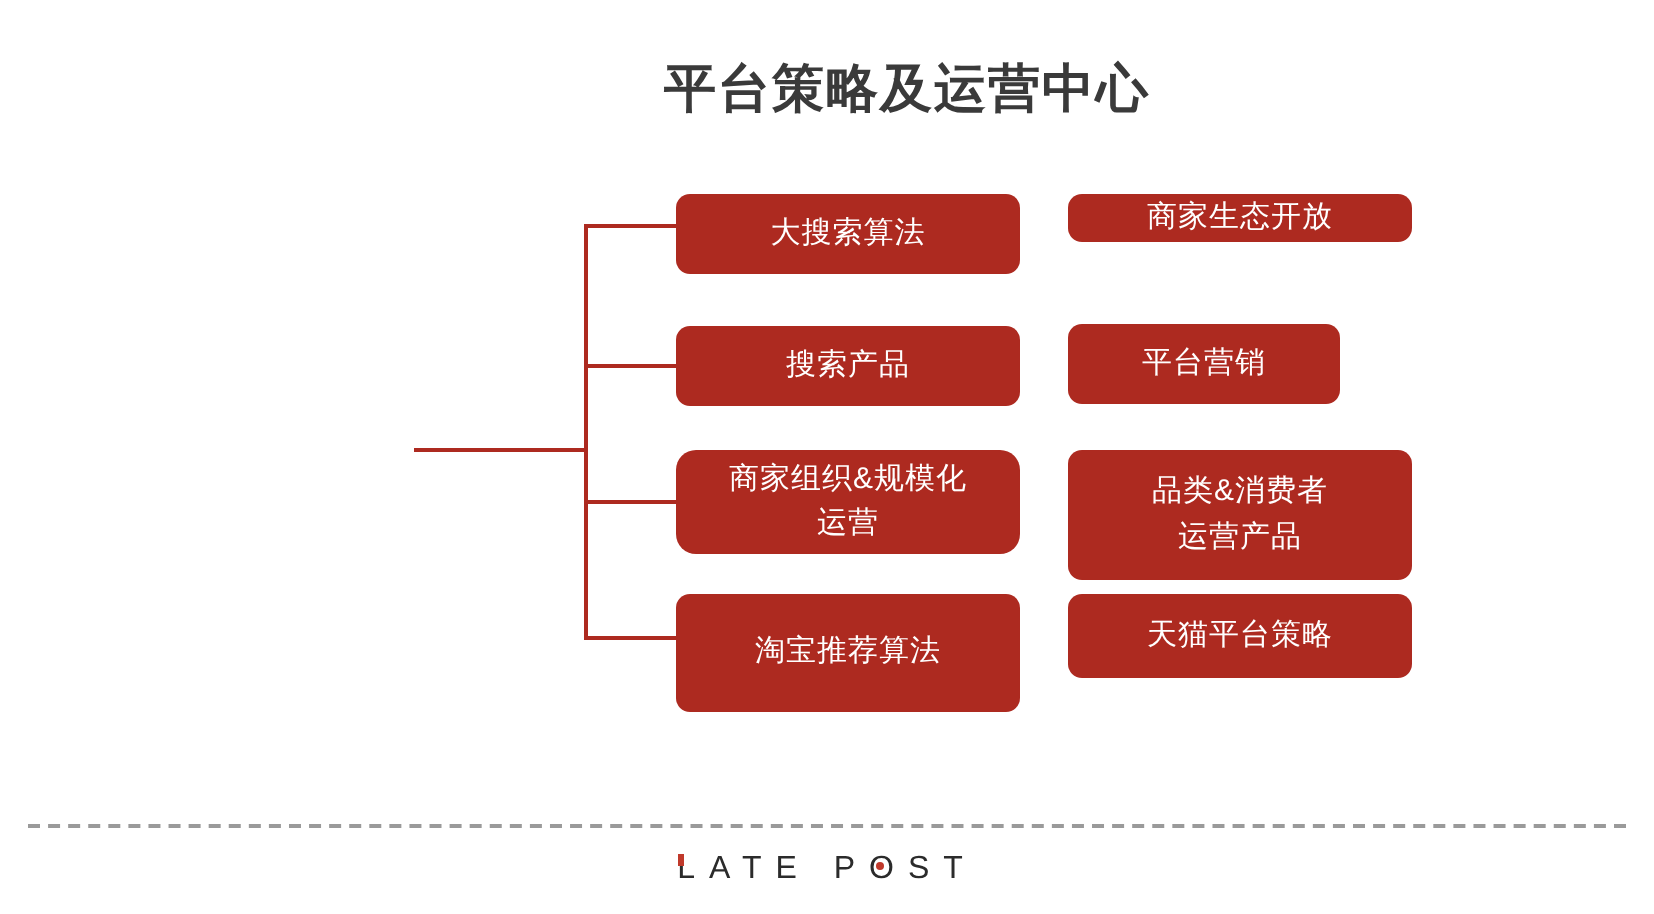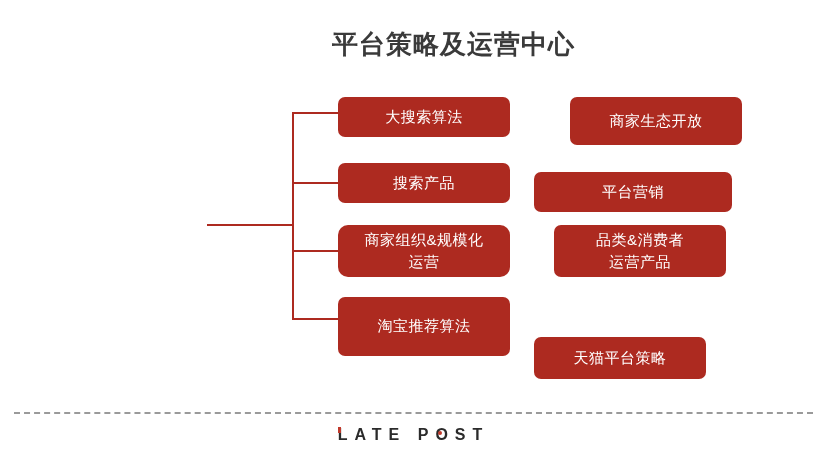--- a/index.html
+++ b/index.html
@@ -76,21 +76,21 @@
     height: 0;
     border-top: 2px dashed #9a9a9a;
   }
   #footer-brand {
     position: absolute;
     left: 0;
     top: 426px;
     width: 827px;
     text-align: center;
     font-size: 16px;
-    font-weight: 700;
+    font-weight: 400;
     color: #2b2b2b;
     letter-spacing: 7px;
     white-space: nowrap;
   }
   #footer-brand .accent-l,
   #footer-brand .accent-o {
     position: relative;
     display: inline-block;
   }
   #footer-brand .accent-l::after {
@@ -140,34 +140,34 @@
 
   <div class="node" style="left:338px; top:225px; width:172px; height:52px;border-radius:10px;">
     <span class="node-text">商家组织&amp;规模化
 运营</span>
   </div>
 
   <div class="node" style="left:338px; top:297px; width:172px; height:59px;">
     <span class="node-text">淘宝推荐算法</span>
   </div>
 
-  <div class="node" style="left:534px; top:97px; width:172px; height:48px;margin-left:36px;">
+  <div class="node" style="left:534px; top:97px; width:172px; height:24px;">
     <span class="node-text">商家生态开放</span>
   </div>
 
-  <div class="node" style="left:534px; top:172px; width:198px; height:40px;">
+  <div class="node" style="left:534px; top:162px; width:136px; height:40px;">
     <span class="node-text">平台营销</span>
   </div>
 
-  <div class="node" style="left:534px; top:225px; width:172px; height:52px;margin-left:20px;">
+  <div class="node" style="left:534px; top:225px; width:172px; height:65px;">
     <span class="node-text">品类&amp;消费者
 运营产品</span>
   </div>
 
-  <div class="node" style="left:534px; top:297px; width:172px; height:42px;margin-top:40px;">
+  <div class="node" style="left:534px; top:297px; width:172px; height:42px;">
     <span class="node-text">天猫平台策略</span>
   </div>
 
   <div id="footer-divider"></div>
 
   <div id="footer-brand"><span class="accent-l">L</span><span>ATE</span><span> </span><span>P</span><span class="accent-o">O</span><span>ST</span></div>
 
 </div>
 
 </body></html>

